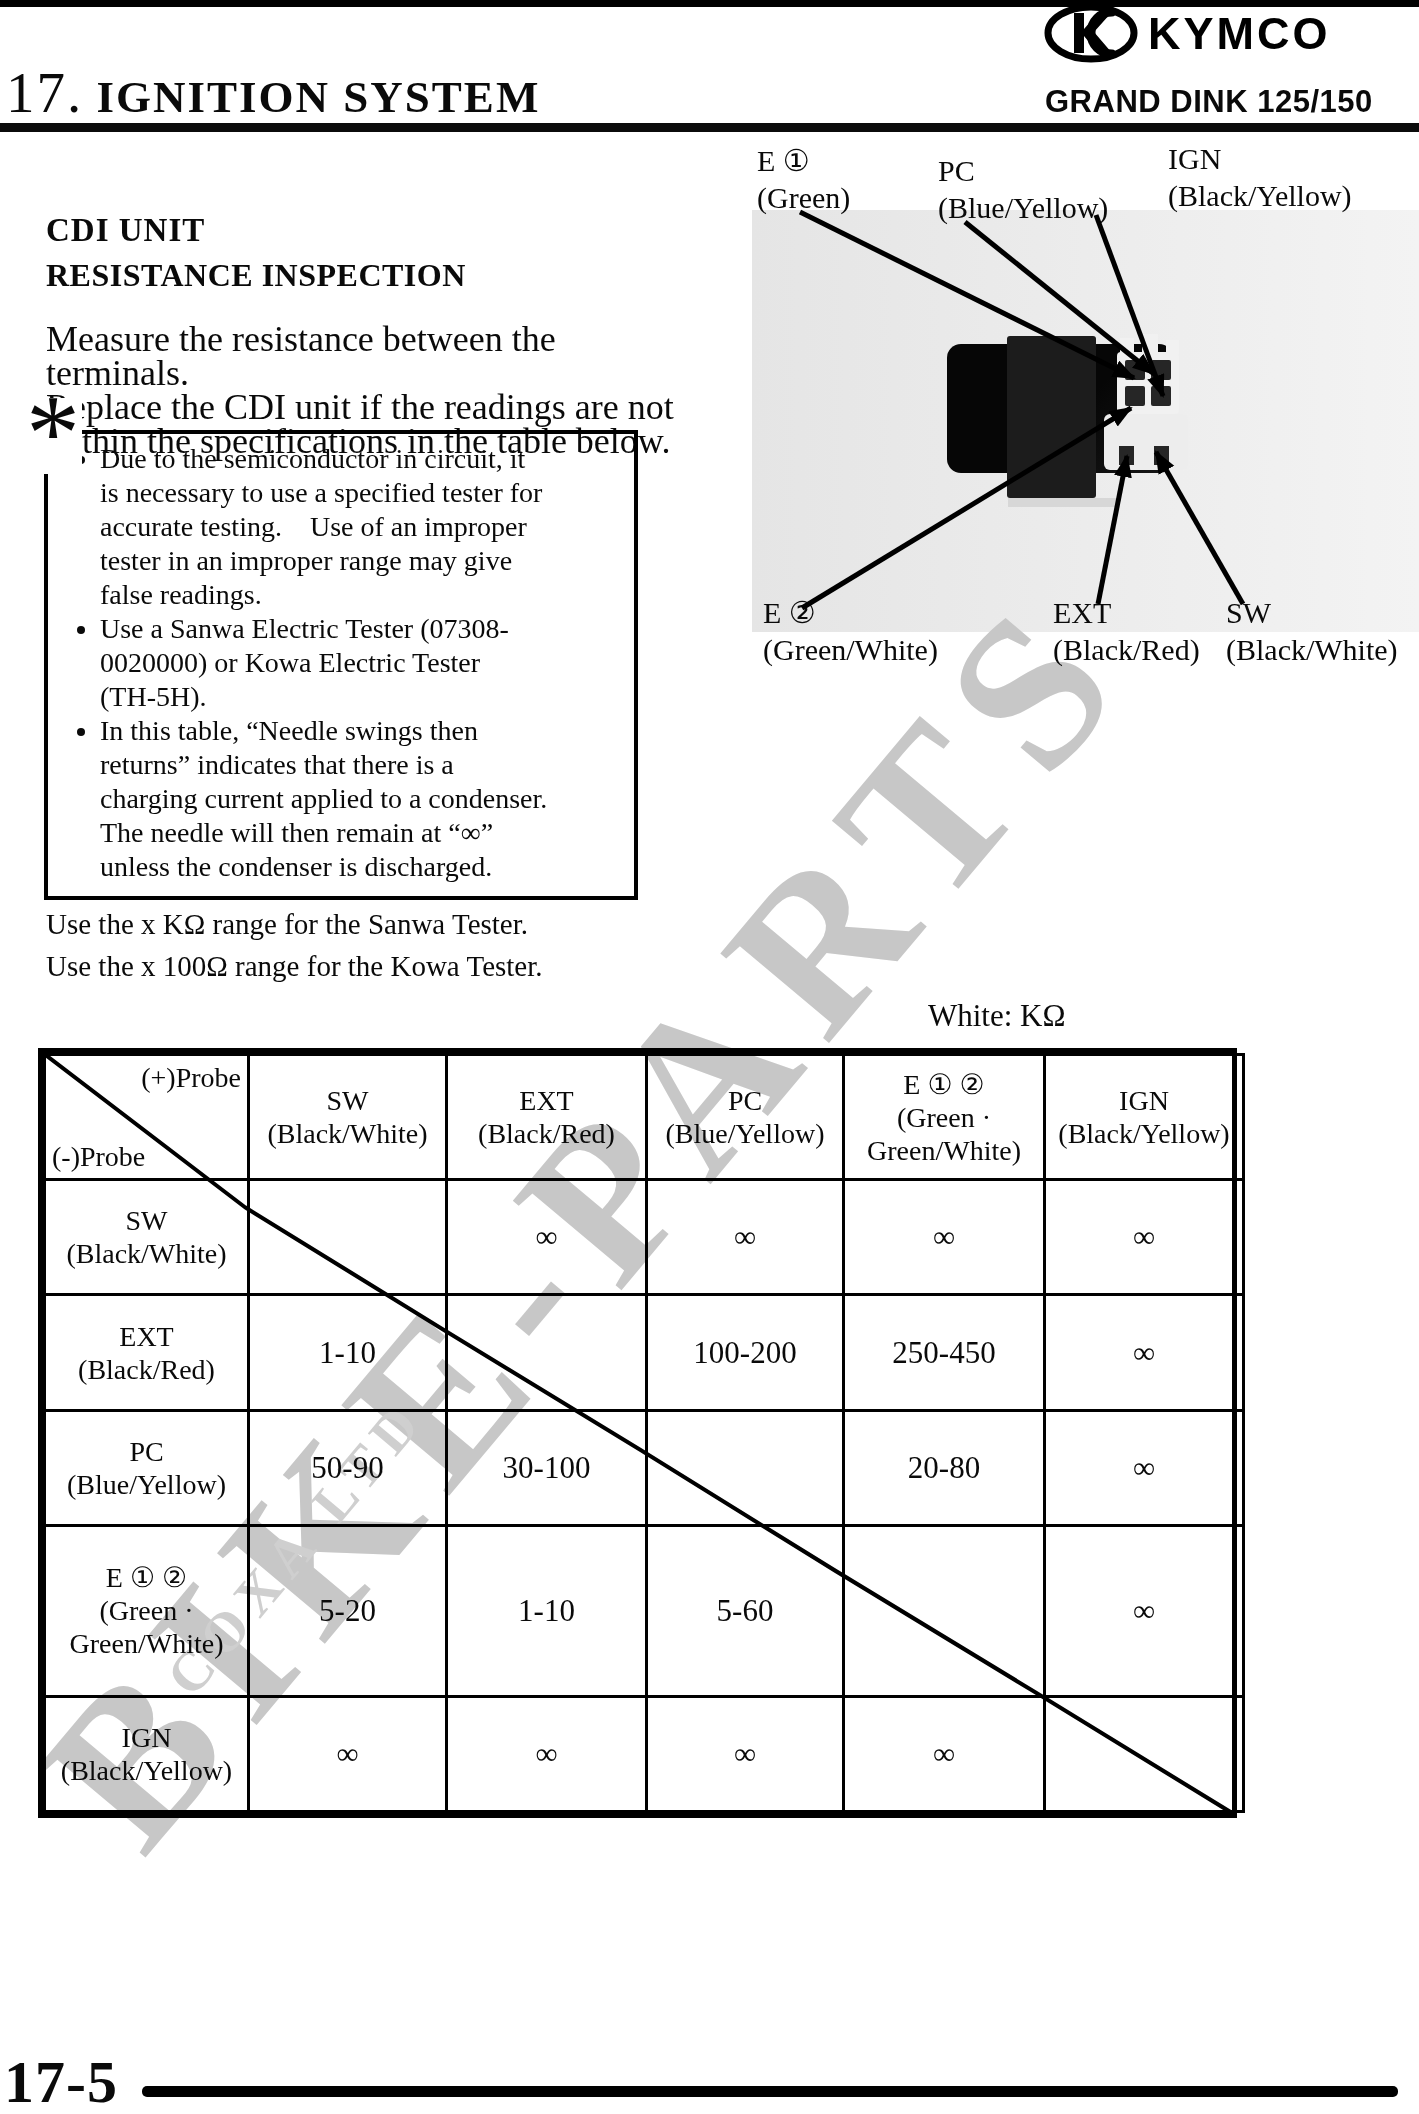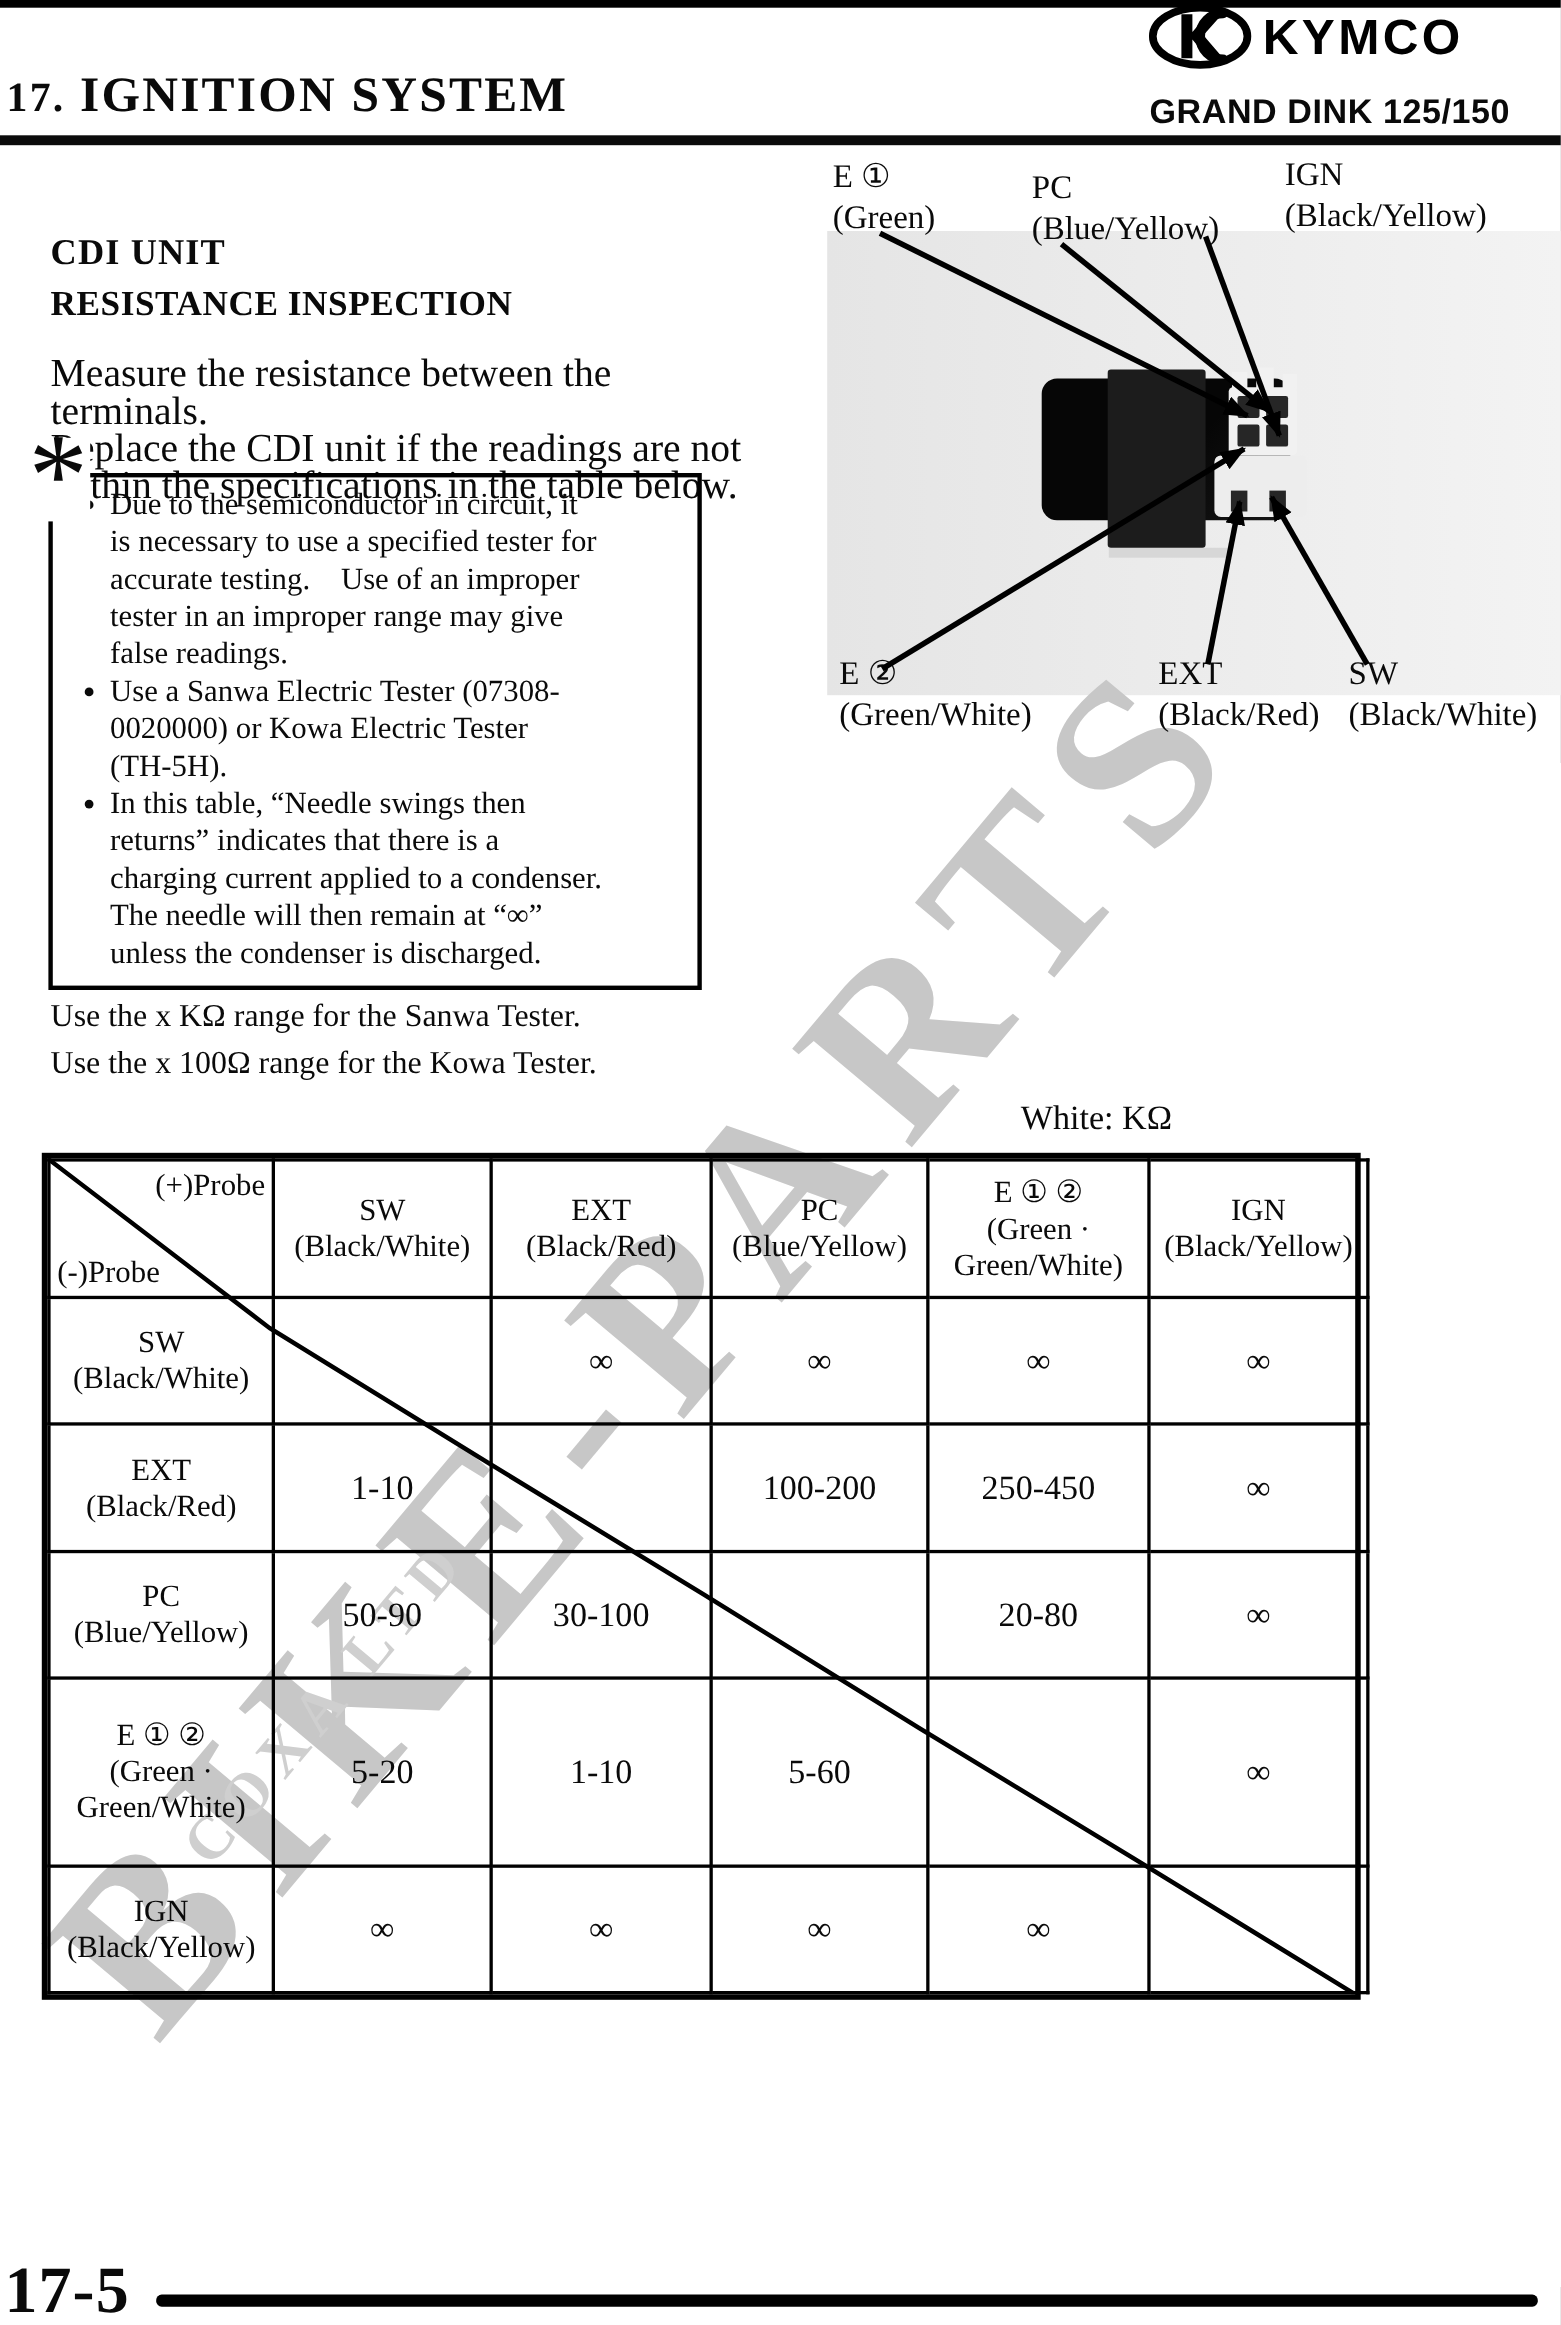--- a/index.html
+++ b/index.html
@@ -5,21 +5,21 @@
   html,body{margin:0;padding:0;background:#888;}
   #page{position:relative;width:1419px;height:2114px;background:#ffffff;overflow:hidden;
         font-family:"Liberation Serif","DejaVu Serif","DejaVu Sans",serif;color:#0a0a0a;}
   .abs{position:absolute;}
   .pre{white-space:pre-line;}
 
   
   #top-bar{left:0;top:0;width:1419px;height:7px;background:#000;}
   #logo{left:1044px;top:4px;width:356px;height:60px;}
   #section-title{left:6px;top:60px;white-space:nowrap;letter-spacing:2px;}
-  #section-title .num{font-size:38px;font-weight:bold;}
+  #section-title .num{font-size:57px;font-weight:normal;}
   #section-title .rest{font-size:45px;font-weight:bold;}
   #model-name{left:1045px;top:84px;font-family:"Liberation Sans","DejaVu Sans",sans-serif;
               font-weight:bold;font-size:31px;letter-spacing:0.5px;}
   #header-rule{left:0;top:123px;width:1419px;height:9px;background:#0b0b0b;}
 
   
   #heading-cdi{left:46px;top:212px;font-size:33px;font-weight:bold;letter-spacing:1px;}
   #heading-resistance{left:46px;top:257px;font-size:32px;font-weight:bold;letter-spacing:0.5px;}
   #intro{left:46px;top:300px;width:660px;font-size:36px;line-height:34px;margin-top:22px;}
   #note-asterisk{left:24px;top:398px;width:58px;height:76px;background:#fff;z-index:5;

